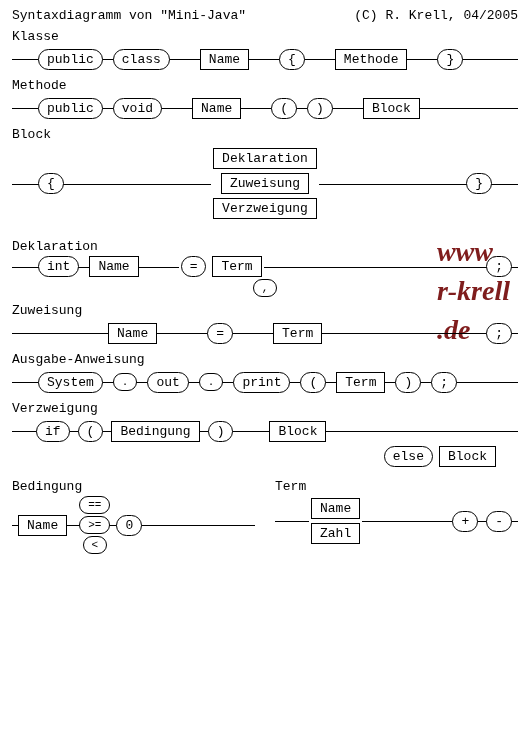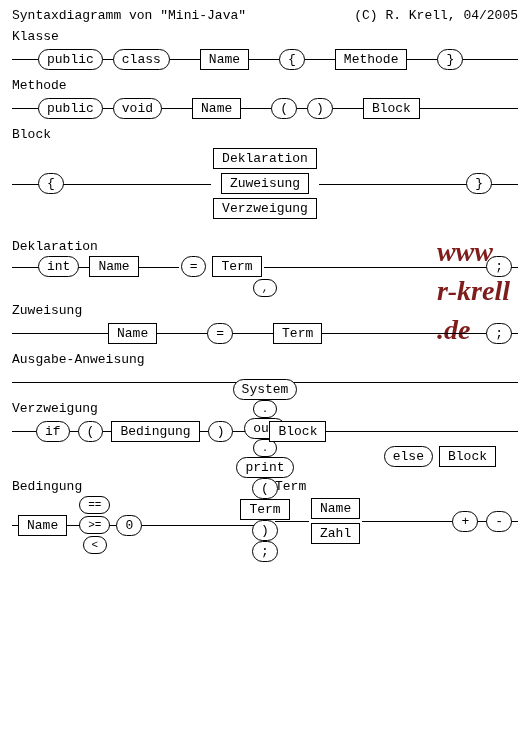--- a/index.html
+++ b/index.html
@@ -167,21 +167,21 @@
     <span class="term">=</span>
     <span style="flex:0 0 20px"></span>
     <span class="nonterm">Term</span>
     <span style="flex:1"></span>
     <span class="term">;</span>
   </div>
 </div>
 
 <div class="section-label">Ausgabe-Anweisung</div>
 <div class="rail">
-  <div class="row" style="gap:0;flex-direction:column;">
+  <div class="row" style="gap:10px;">
     <span class="spacer"></span>
     <span class="term">System</span>
     <span class="term small">.</span>
     <span class="term">out</span>
     <span class="term small">.</span>
     <span class="term">print</span>
     <span class="term">(</span>
     <span class="nonterm">Term</span>
     <span class="term">)</span>
     <span class="term">;</span>

